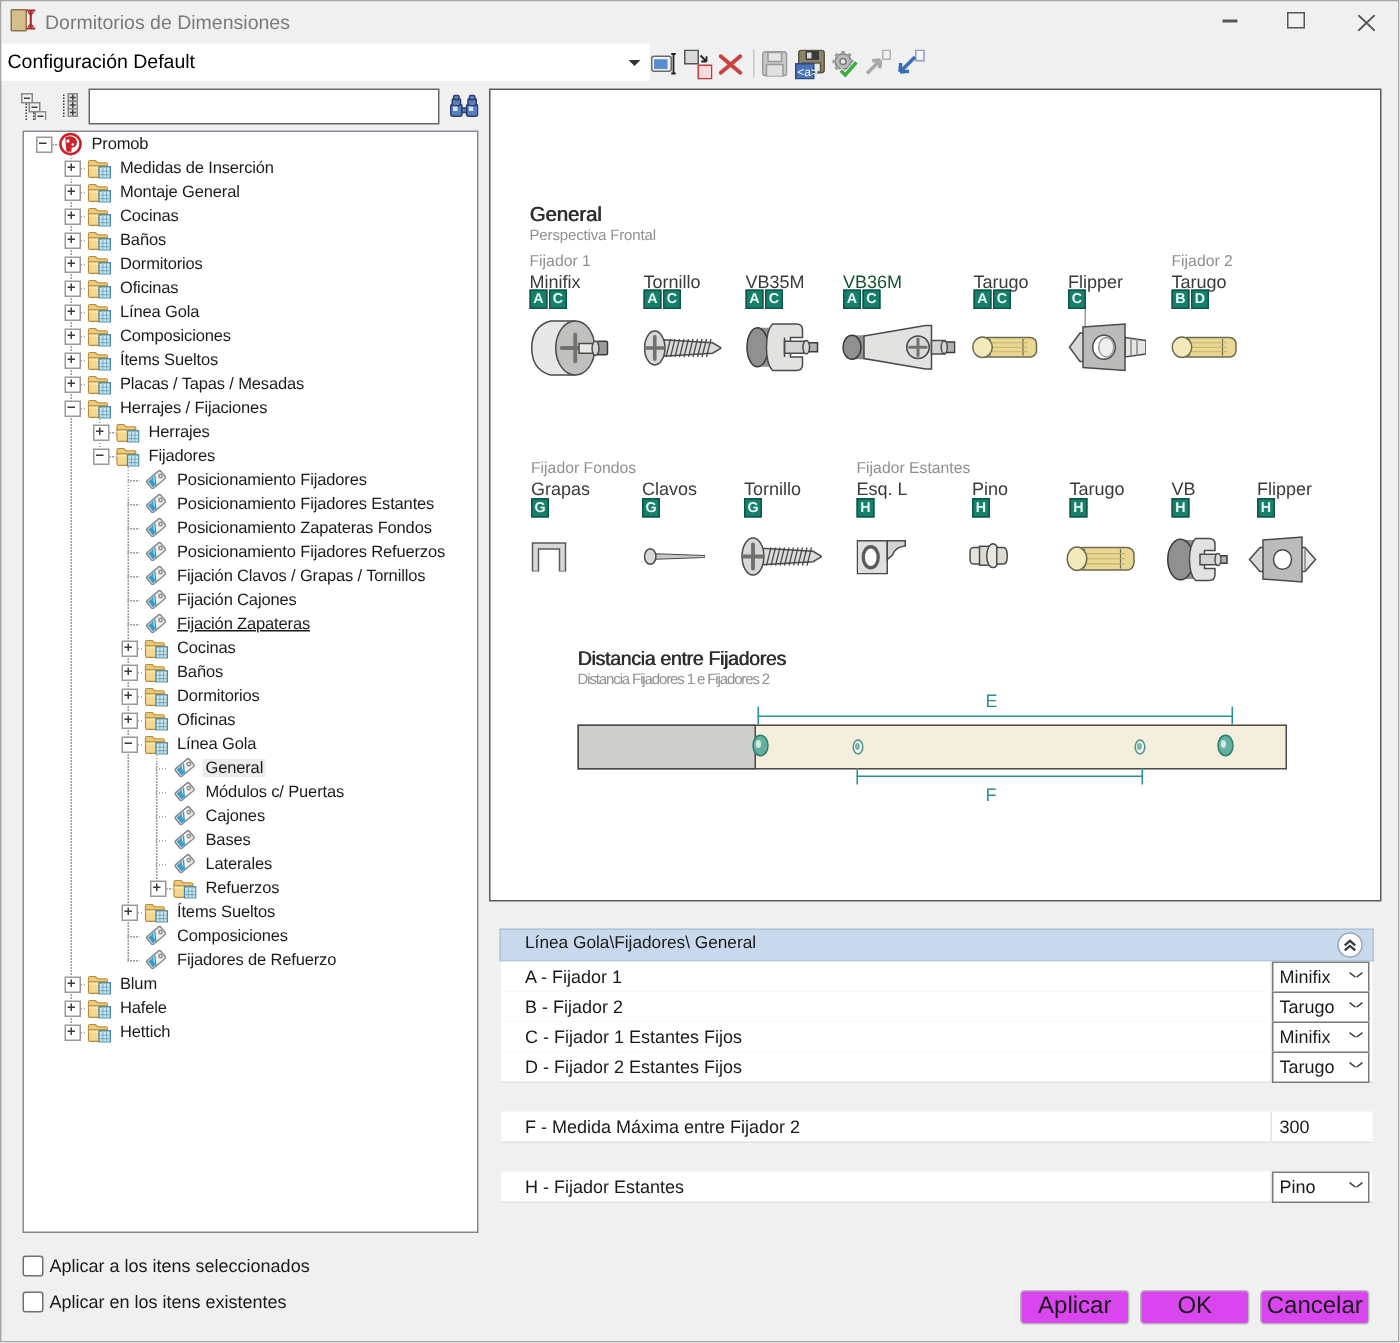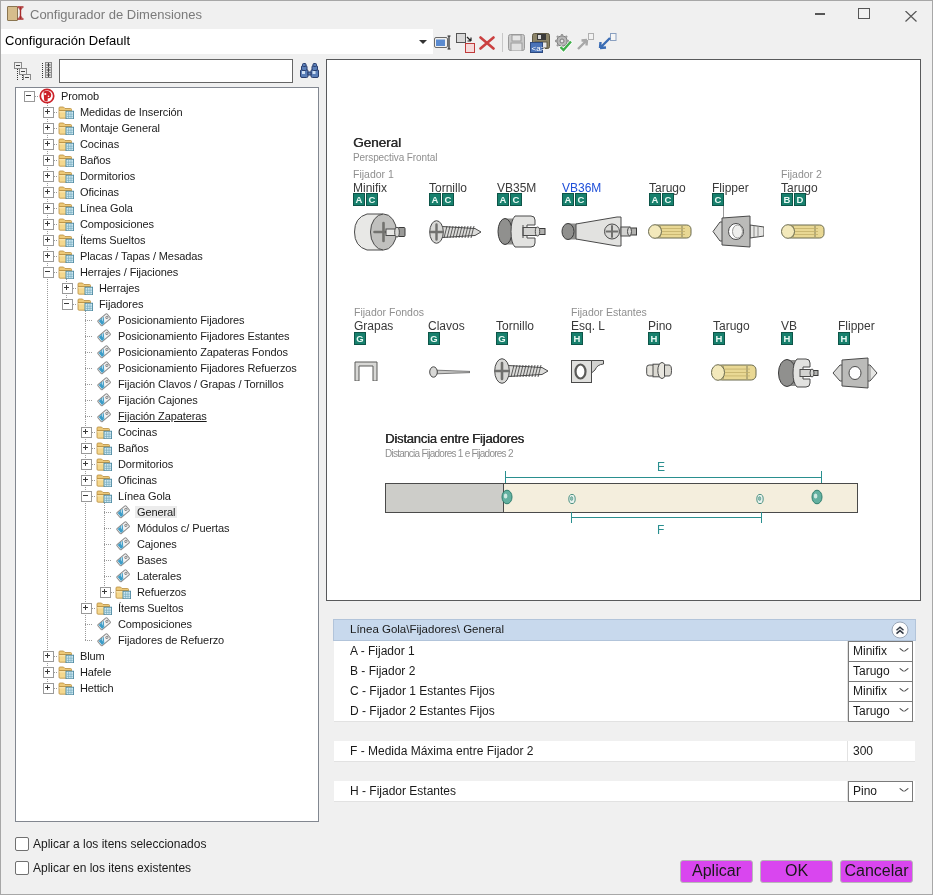--- a/index.html
+++ b/index.html
@@ -44,21 +44,21 @@
 <div class="abs dlgborder"></div>
 
 <div class="abs titlebar"></div>
 <div class="abs" style="left:7px;top:6px;width:9px;height:13px;background:#d6bd8c;border:1px solid #8a7550;border-radius:1px;"></div>
 <div class="abs" style="left:17px;top:6px;width:7px;height:14px;">
   <svg width="7" height="14">
     <path d="M0.5 1 H6.5 M0.5 13 H6.5 M3.5 1 V13" stroke="#a82a2a" stroke-width="1.4" fill="none"></path>
     <path d="M3.5 4 L1.8 2 M3.5 4 L5.2 2 M3.5 10 L1.8 12 M3.5 10 L5.2 12" stroke="#a82a2a" stroke-width="1" fill="none"></path>
   </svg>
 </div>
-<div class="abs title-text">Configurador de Dimensiones</div>
+<div class="abs title-text">Dormitorios de Dimensiones</div>
 <div class="abs" style="left:815px;top:13px;width:10px;height:1.5px;background:#565656;"></div>
 <div class="abs" style="left:858px;top:8px;width:10px;height:9px;border:1.5px solid #565656;"></div>
 <div class="abs" style="left:905px;top:8px;width:12px;height:11px;">
   <svg width="12" height="11">
       <path d="M0.5 0 L11.5 10.5 M11.5 0 L0.5 10.5" stroke="#565656" stroke-width="1.2"></path>
     </svg>
 </div>
 
 <div class="abs combo"></div>
 <div class="abs combo-text">Configuración Default</div>
@@ -654,21 +654,21 @@
 <div class="abs" style="left:326px;top:59px;width:593px;height:540px;background:#fff;border:1px solid #58595b;" id="preview">
 <div style="position:absolute;left:26px;top:75px;color:#2e2e2e;font-size:13.5px;text-shadow:0.45px 0 0 #2e2e2e;">General</div>
 <div style="position:absolute;left:26px;top:92px;color:#8f8f8f;font-size:10px;letter-spacing:-0.1px;">Perspectiva Frontal</div>
 <div style="position:absolute;left:26px;top:108px;color:#8f8f8f;font-size:10.5px;">Fijador 1</div>
 <div style="position:absolute;left:26px;top:121px;color:#3a3a3a;font-size:12px;">Minifix</div>
 <div style="position:absolute;left:26px;top:133px;"><span style="display:inline-block;width:10px;height:11px;background:#17806d;border:1px solid #0d5548;margin-right:1px;color:#eafaf4;font-size:9.5px;font-weight:bold;text-align:center;line-height:11px;vertical-align:top;">A</span><span style="display:inline-block;width:10px;height:11px;background:#17806d;border:1px solid #0d5548;margin-right:1px;color:#eafaf4;font-size:9.5px;font-weight:bold;text-align:center;line-height:11px;vertical-align:top;">C</span></div>
 <div style="position:absolute;left:102px;top:121px;color:#3a3a3a;font-size:12px;">Tornillo</div>
 <div style="position:absolute;left:102px;top:133px;"><span style="display:inline-block;width:10px;height:11px;background:#17806d;border:1px solid #0d5548;margin-right:1px;color:#eafaf4;font-size:9.5px;font-weight:bold;text-align:center;line-height:11px;vertical-align:top;">A</span><span style="display:inline-block;width:10px;height:11px;background:#17806d;border:1px solid #0d5548;margin-right:1px;color:#eafaf4;font-size:9.5px;font-weight:bold;text-align:center;line-height:11px;vertical-align:top;">C</span></div>
 <div style="position:absolute;left:170px;top:121px;color:#3a3a3a;font-size:12px;">VB35M</div>
 <div style="position:absolute;left:170px;top:133px;"><span style="display:inline-block;width:10px;height:11px;background:#17806d;border:1px solid #0d5548;margin-right:1px;color:#eafaf4;font-size:9.5px;font-weight:bold;text-align:center;line-height:11px;vertical-align:top;">A</span><span style="display:inline-block;width:10px;height:11px;background:#17806d;border:1px solid #0d5548;margin-right:1px;color:#eafaf4;font-size:9.5px;font-weight:bold;text-align:center;line-height:11px;vertical-align:top;">C</span></div>
-<div style="position:absolute;left:235px;top:121px;color:#1d4ed8;font-size:12px;">VB36M</div>
+<div style="position:absolute;left:235px;top:121px;color:#14532d;font-size:12px;">VB36M</div>
 <div style="position:absolute;left:235px;top:133px;"><span style="display:inline-block;width:10px;height:11px;background:#17806d;border:1px solid #0d5548;margin-right:1px;color:#eafaf4;font-size:9.5px;font-weight:bold;text-align:center;line-height:11px;vertical-align:top;">A</span><span style="display:inline-block;width:10px;height:11px;background:#17806d;border:1px solid #0d5548;margin-right:1px;color:#eafaf4;font-size:9.5px;font-weight:bold;text-align:center;line-height:11px;vertical-align:top;">C</span></div>
 <div style="position:absolute;left:322px;top:121px;color:#3a3a3a;font-size:12px;">Tarugo</div>
 <div style="position:absolute;left:322px;top:133px;"><span style="display:inline-block;width:10px;height:11px;background:#17806d;border:1px solid #0d5548;margin-right:1px;color:#eafaf4;font-size:9.5px;font-weight:bold;text-align:center;line-height:11px;vertical-align:top;">A</span><span style="display:inline-block;width:10px;height:11px;background:#17806d;border:1px solid #0d5548;margin-right:1px;color:#eafaf4;font-size:9.5px;font-weight:bold;text-align:center;line-height:11px;vertical-align:top;">C</span></div>
 <div style="position:absolute;left:385px;top:121px;color:#3a3a3a;font-size:12px;">Flipper</div>
 <div style="position:absolute;left:385px;top:133px;"><span style="display:inline-block;width:10px;height:11px;background:#17806d;border:1px solid #0d5548;margin-right:1px;color:#eafaf4;font-size:9.5px;font-weight:bold;text-align:center;line-height:11px;vertical-align:top;">C</span></div>
 <div style="position:absolute;left:454px;top:108px;color:#8f8f8f;font-size:10.5px;">Fijador 2</div>
 <div style="position:absolute;left:454px;top:121px;color:#3a3a3a;font-size:12px;">Tarugo</div>
 <div style="position:absolute;left:454px;top:133px;"><span style="display:inline-block;width:10px;height:11px;background:#17806d;border:1px solid #0d5548;margin-right:1px;color:#eafaf4;font-size:9.5px;font-weight:bold;text-align:center;line-height:11px;vertical-align:top;">B</span><span style="display:inline-block;width:10px;height:11px;background:#17806d;border:1px solid #0d5548;margin-right:1px;color:#eafaf4;font-size:9.5px;font-weight:bold;text-align:center;line-height:11px;vertical-align:top;">D</span></div>
 <div style="position:absolute;left:25px;top:153px;width:54px;height:38px;"><svg width="54" height="38" viewBox="0 0 54 38">
         <path d="M31 1 L15 1 Q2.5 4.5 2.5 19 Q2.5 33.5 15 37 L31 37 Z" fill="#e8e8e6" stroke="#4a4a4a"></path>

